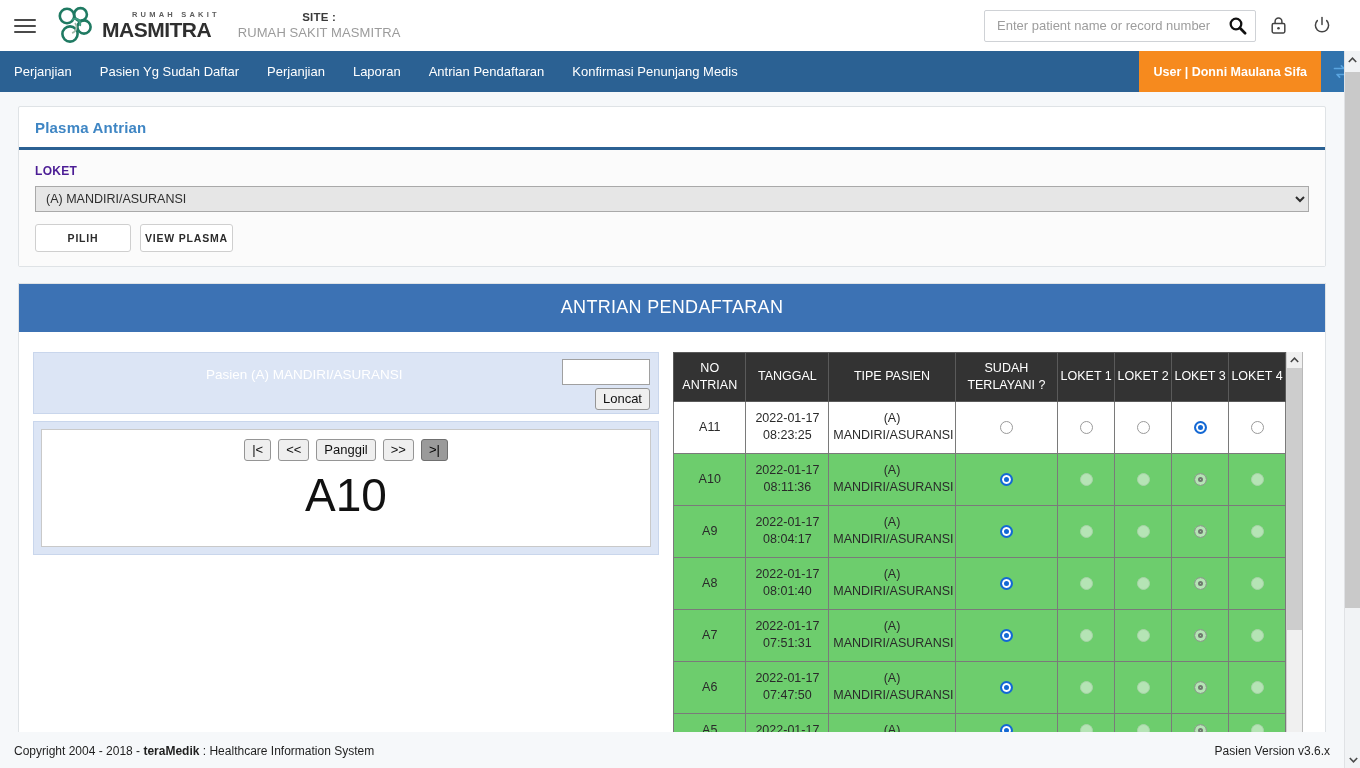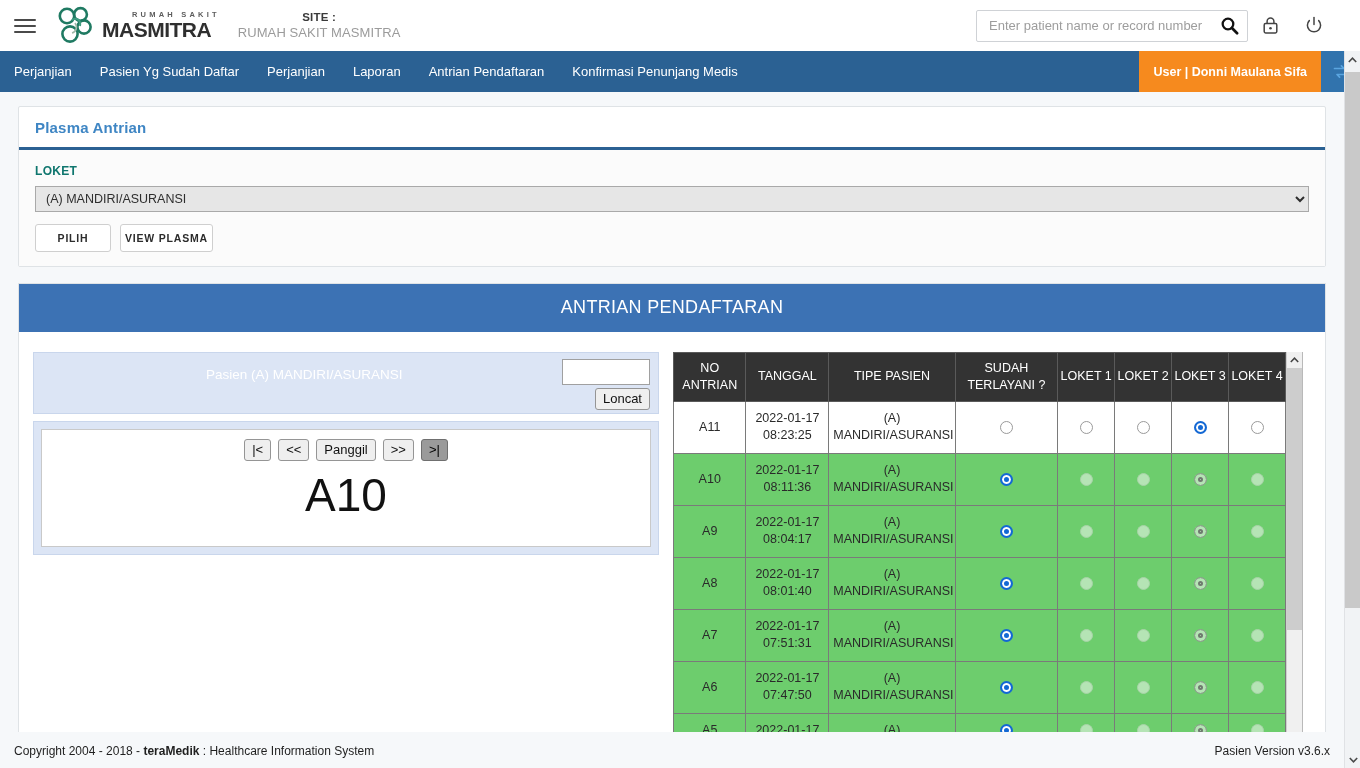--- a/index.html
+++ b/index.html
@@ -12,21 +12,21 @@
     font-family: "Liberation Sans", sans-serif;
   }
   body { position: relative; }
 
   
   .topbar {
     height: 51px;
     background: #ffffff;
     display: flex;
     align-items: center;
-    padding: 0 12px 0 14px;
+    padding: 0 4px 0 14px;
     position: relative;
     z-index: 5;
   }
   .hamburger {
     width: 26px; height: 26px;
     display: flex; flex-direction: column;
     justify-content: center; gap: 4px;
     cursor: pointer;
     margin-right: 14px;
   }
@@ -103,38 +103,38 @@
     background: #fff;
     border: 1px solid #dfe3e6;
     border-radius: 2px;
   }
   .panel-head {
     padding: 12px 16px 11px;
     border-bottom: 3px solid #2b6193;
   }
   .panel-title { color: #3f86c4; font-size: 15px; font-weight: bold; letter-spacing: .2px; }
   .panel-body { padding: 14px 16px 14px; background: #fbfbfb; }
-  .field-label { font-size: 12px; font-weight: bold; color: #0f766e; letter-spacing: .3px; margin-bottom: 8px; }
+  .field-label { font-size: 12px; font-weight: bold; color: #4c1d95; letter-spacing: .3px; margin-bottom: 8px; }
 
   select.loket-select {
     width: 100%; height: 26px;
     border: 1px solid #a9a9a9;
     background: #e6e6e6;
     font-size: 12.5px; color: #2e2e2e;
     padding-left: 6px;
     font-family: "Liberation Sans", sans-serif;
   }
   .btn-row { display: flex; gap: 9px; margin-top: 12px; }
   .btn-plain {
     background: #fff; border: 1px solid #cfcfcf; border-radius: 3px;
     font-size: 10.5px; font-weight: bold; letter-spacing: .8px; color: #2c2c2c;
     padding: 7px 0; cursor: pointer;
     font-family: "Liberation Sans", sans-serif;
   }
-  .btn-pilih { width: 76px; }
+  .btn-pilih { width: 96px; }
   .btn-viewplasma { width: 93px; }
 
   
   .antrian-wrap { margin-top: 16px; border: 1px solid #dfe3e6; background: #fff; }
   .antrian-head {
     background: #3c72b4; color: #fff;
     text-align: center; font-size: 18px;
     padding: 13px 0 14px;
     letter-spacing: .3px;
   }

